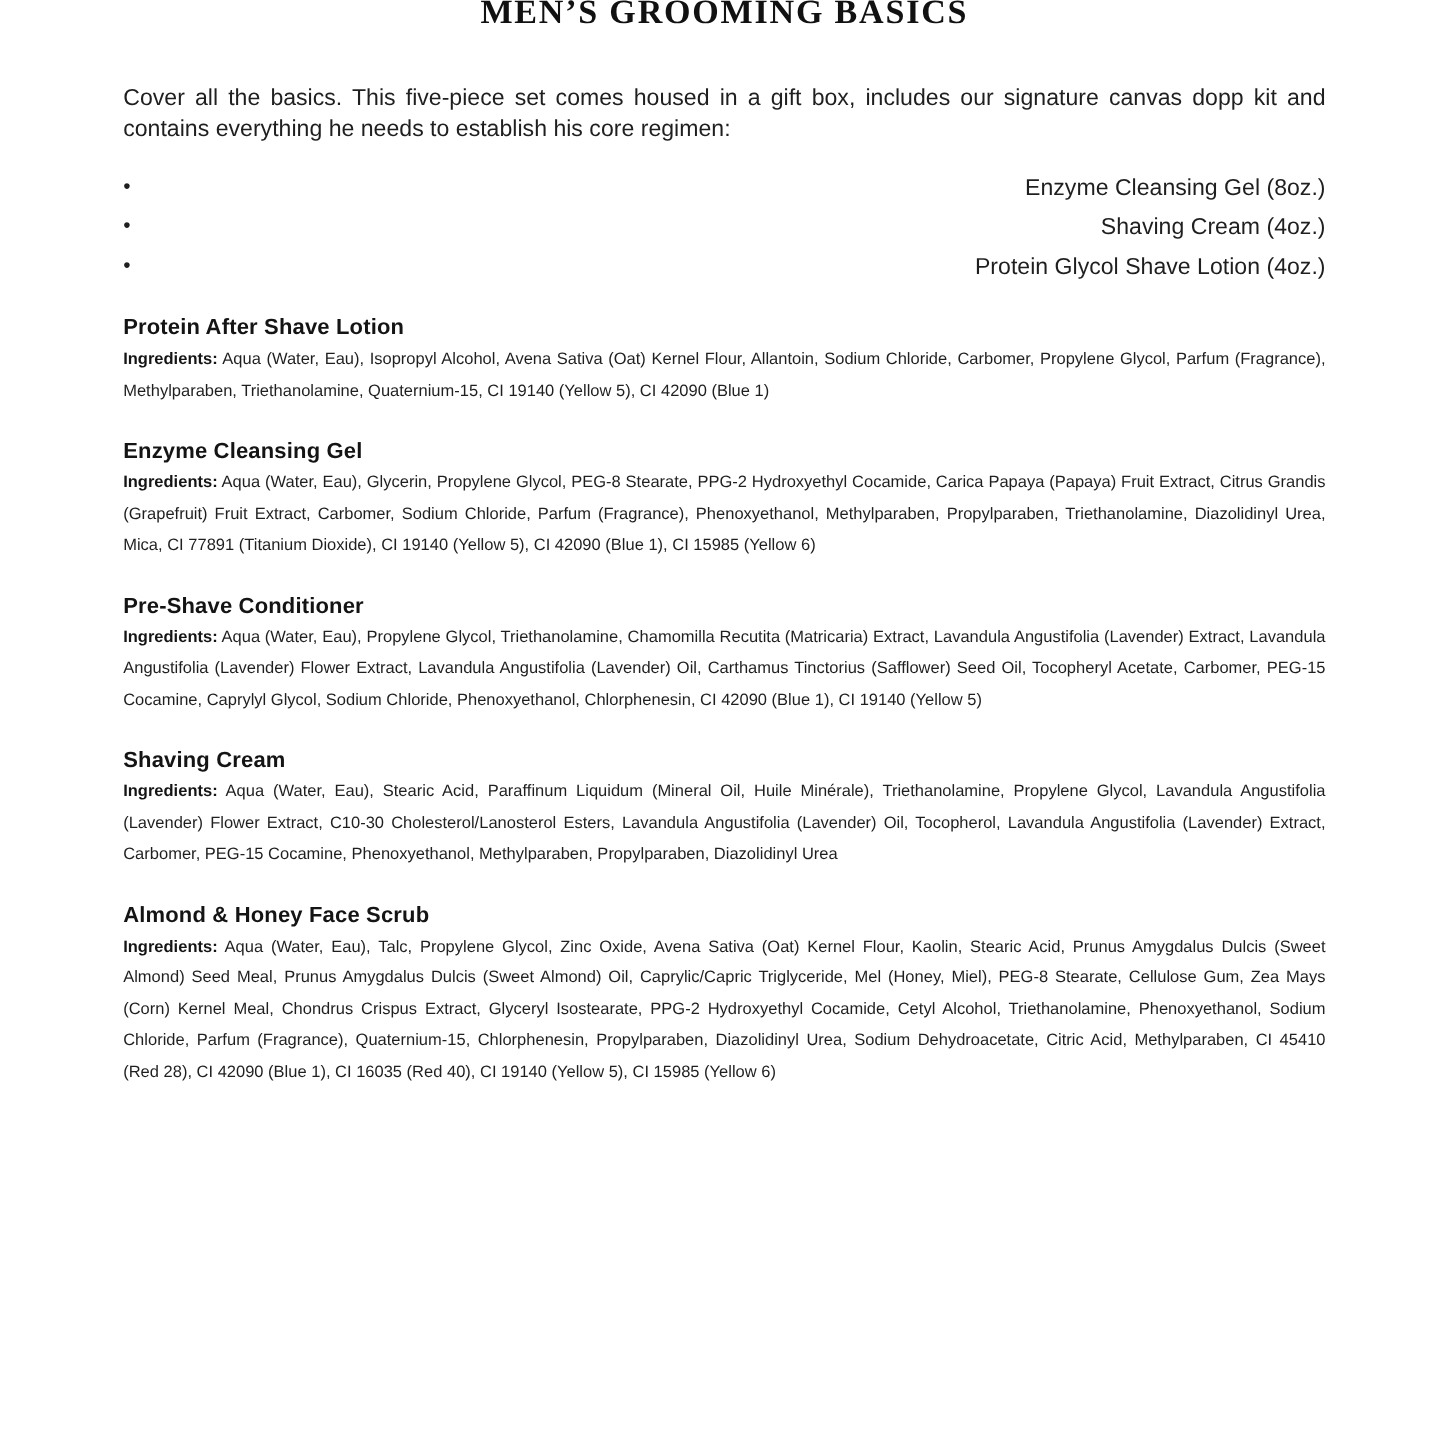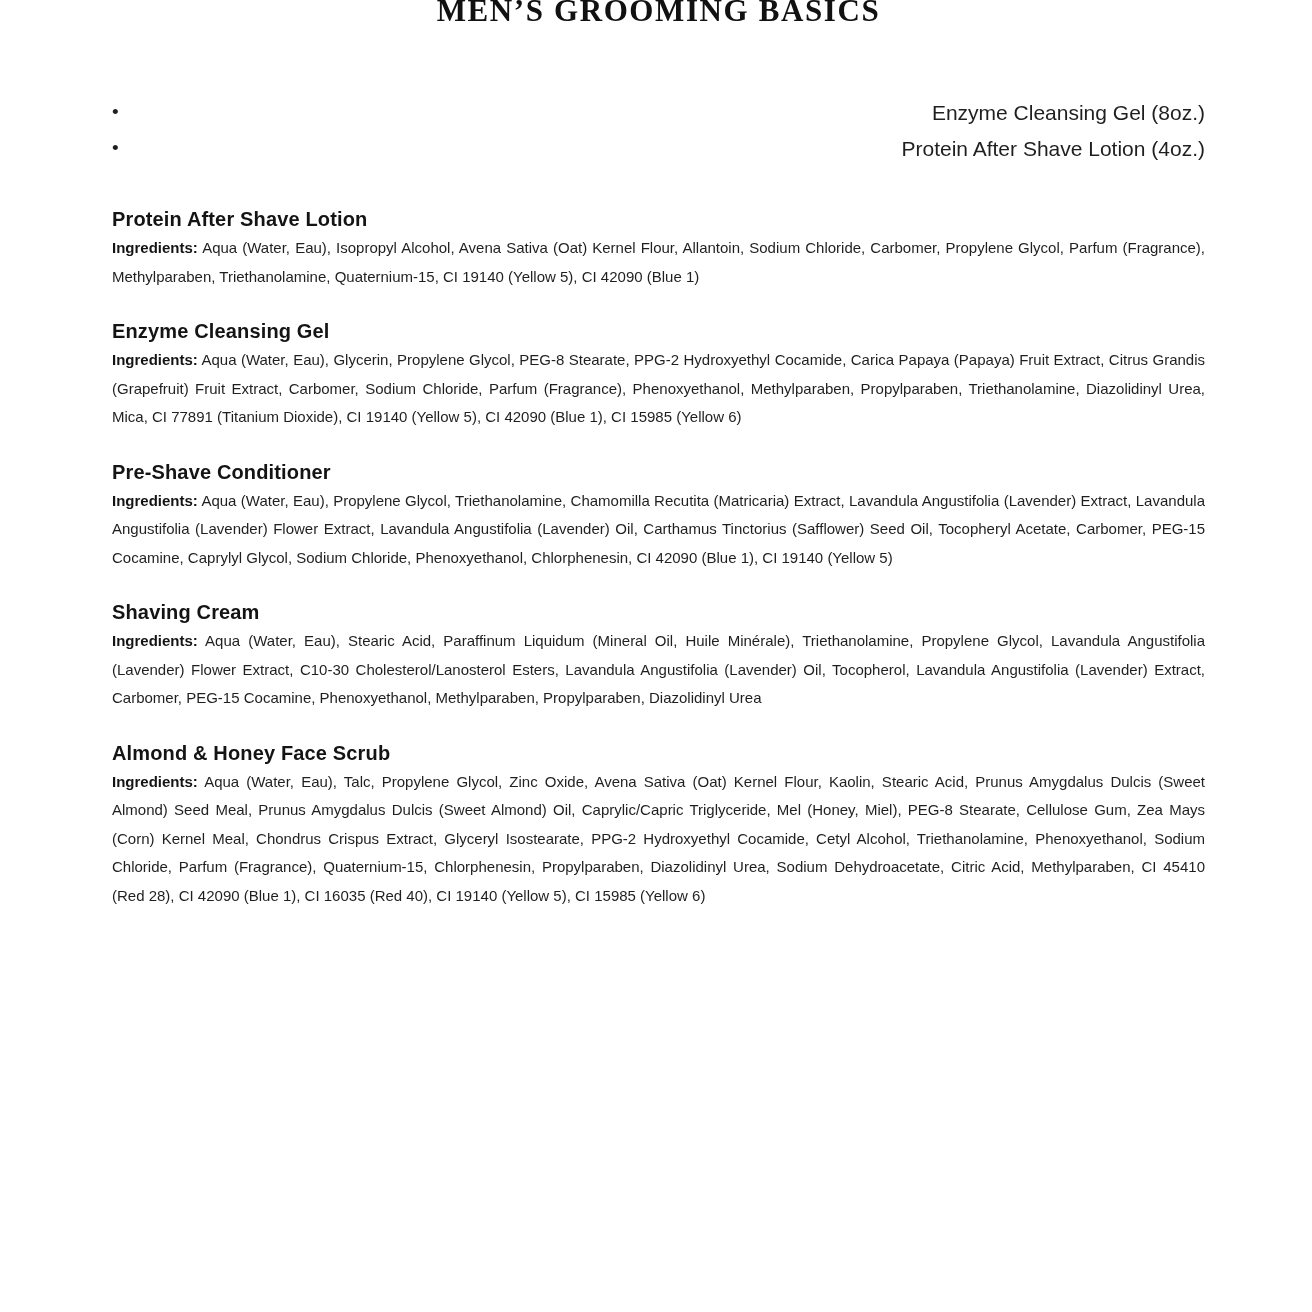--- a/index.html
+++ b/index.html
@@ -77,21 +77,21 @@
     position: absolute;
     left: 0;
     top: -1px;
     font-size: 19px;
     color: #1f1f1f;
   }
 
   
   .sections {
     position: relative;
-    top: 103px;
+    top: 88px;
   }
   .section {
     margin-bottom: 26px;
   }
   .section:last-child {
     margin-bottom: 0;
   }
   .section-heading {
     font-size: 20px;
     font-weight: bold;
@@ -115,24 +115,26 @@
     color: #141414;
   }
 </style>
 </head>
 <body>
 
 <div class="page">
 
   <h1 class="doc-title">MEN’S GROOMING BASICS</h1>
 
+  <p class="intro">Cover all the basics. This five-piece set comes housed in a gift box, includes our signature canvas dopp kit and contains everything he needs to establish his core regimen:</p>
 
   <ul class="bullets">
     <li>Enzyme Cleansing Gel (8oz.)</li>
-    <li>Protein After Shave Lotion (4oz.)</li>
+    <li>Shaving Cream (4oz.)</li>
+    <li>Protein Glycol Shave Lotion (4oz.)</li>
   </ul>
 
   <div class="sections">
 
     <div class="section">
       <div class="section-heading">Protein After Shave Lotion</div>
       <p class="section-body"><span class="ingredients-label">Ingredients:</span> <span>Aqua (Water, Eau), Isopropyl Alcohol, Avena Sativa (Oat) Kernel Flour, Allantoin, Sodium Chloride, Carbomer, Propylene Glycol, Parfum (Fragrance), Methylparaben, Triethanolamine, Quaternium-15, CI 19140 (Yellow 5), CI 42090 (Blue 1)</span></p>
     </div>
 
     <div class="section">

